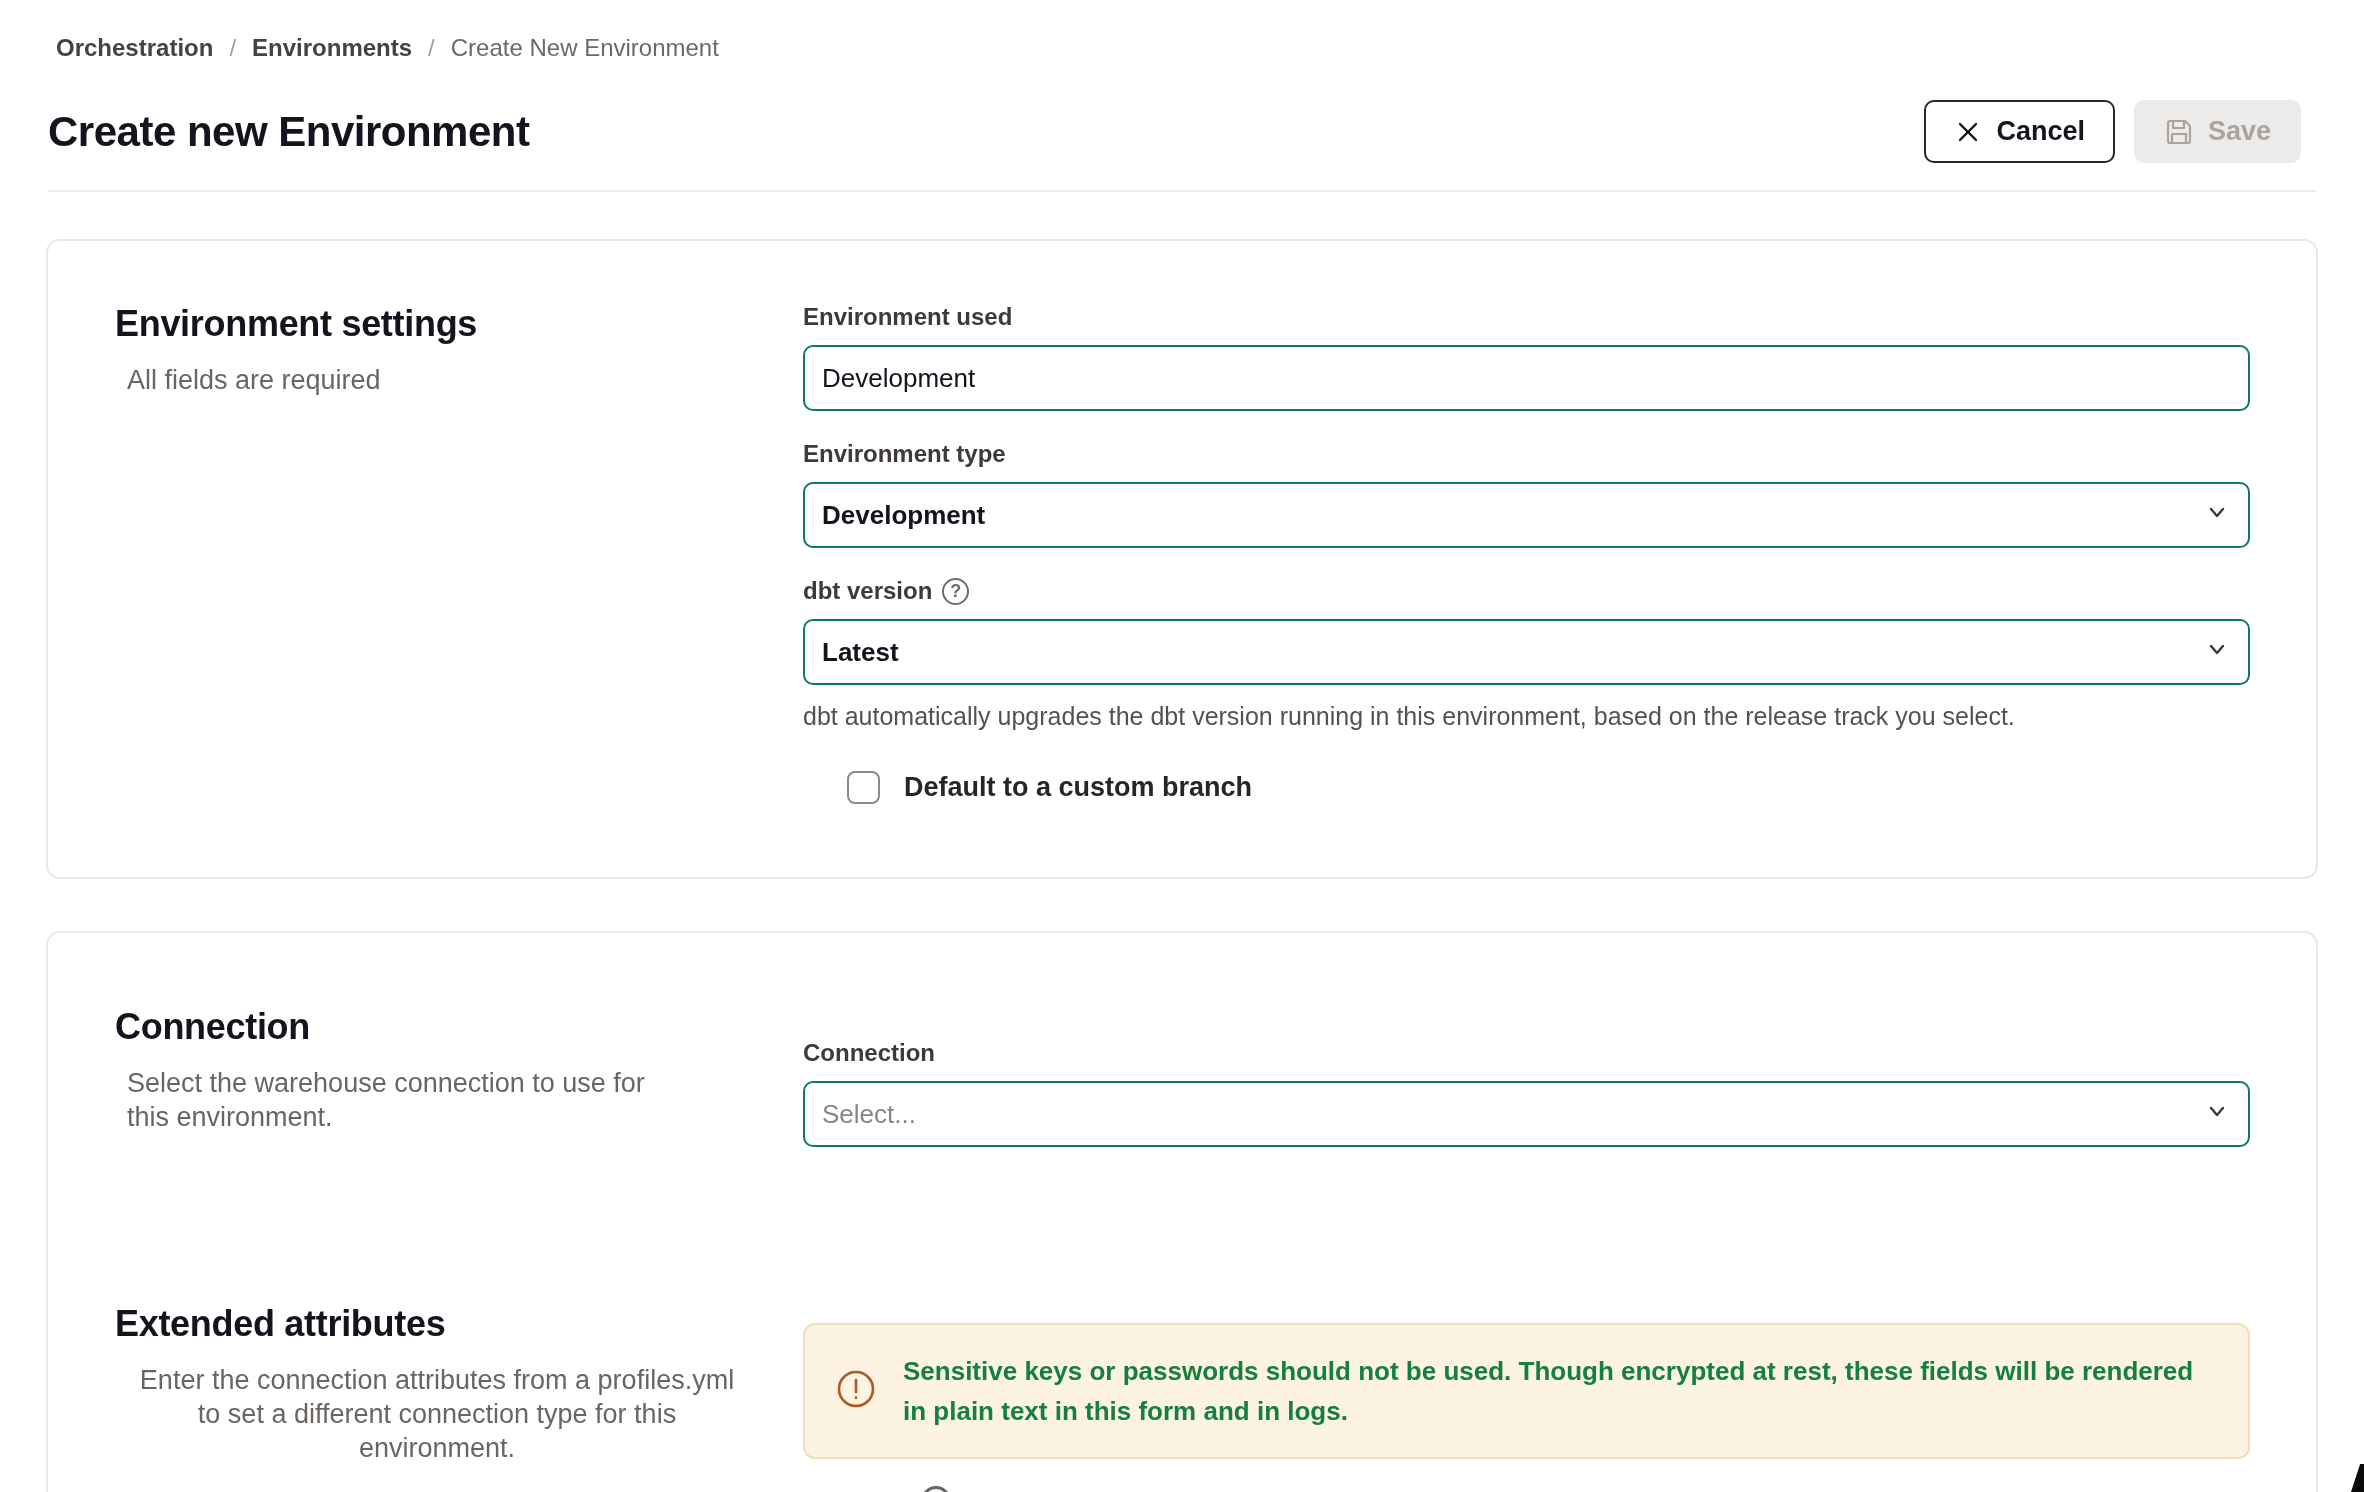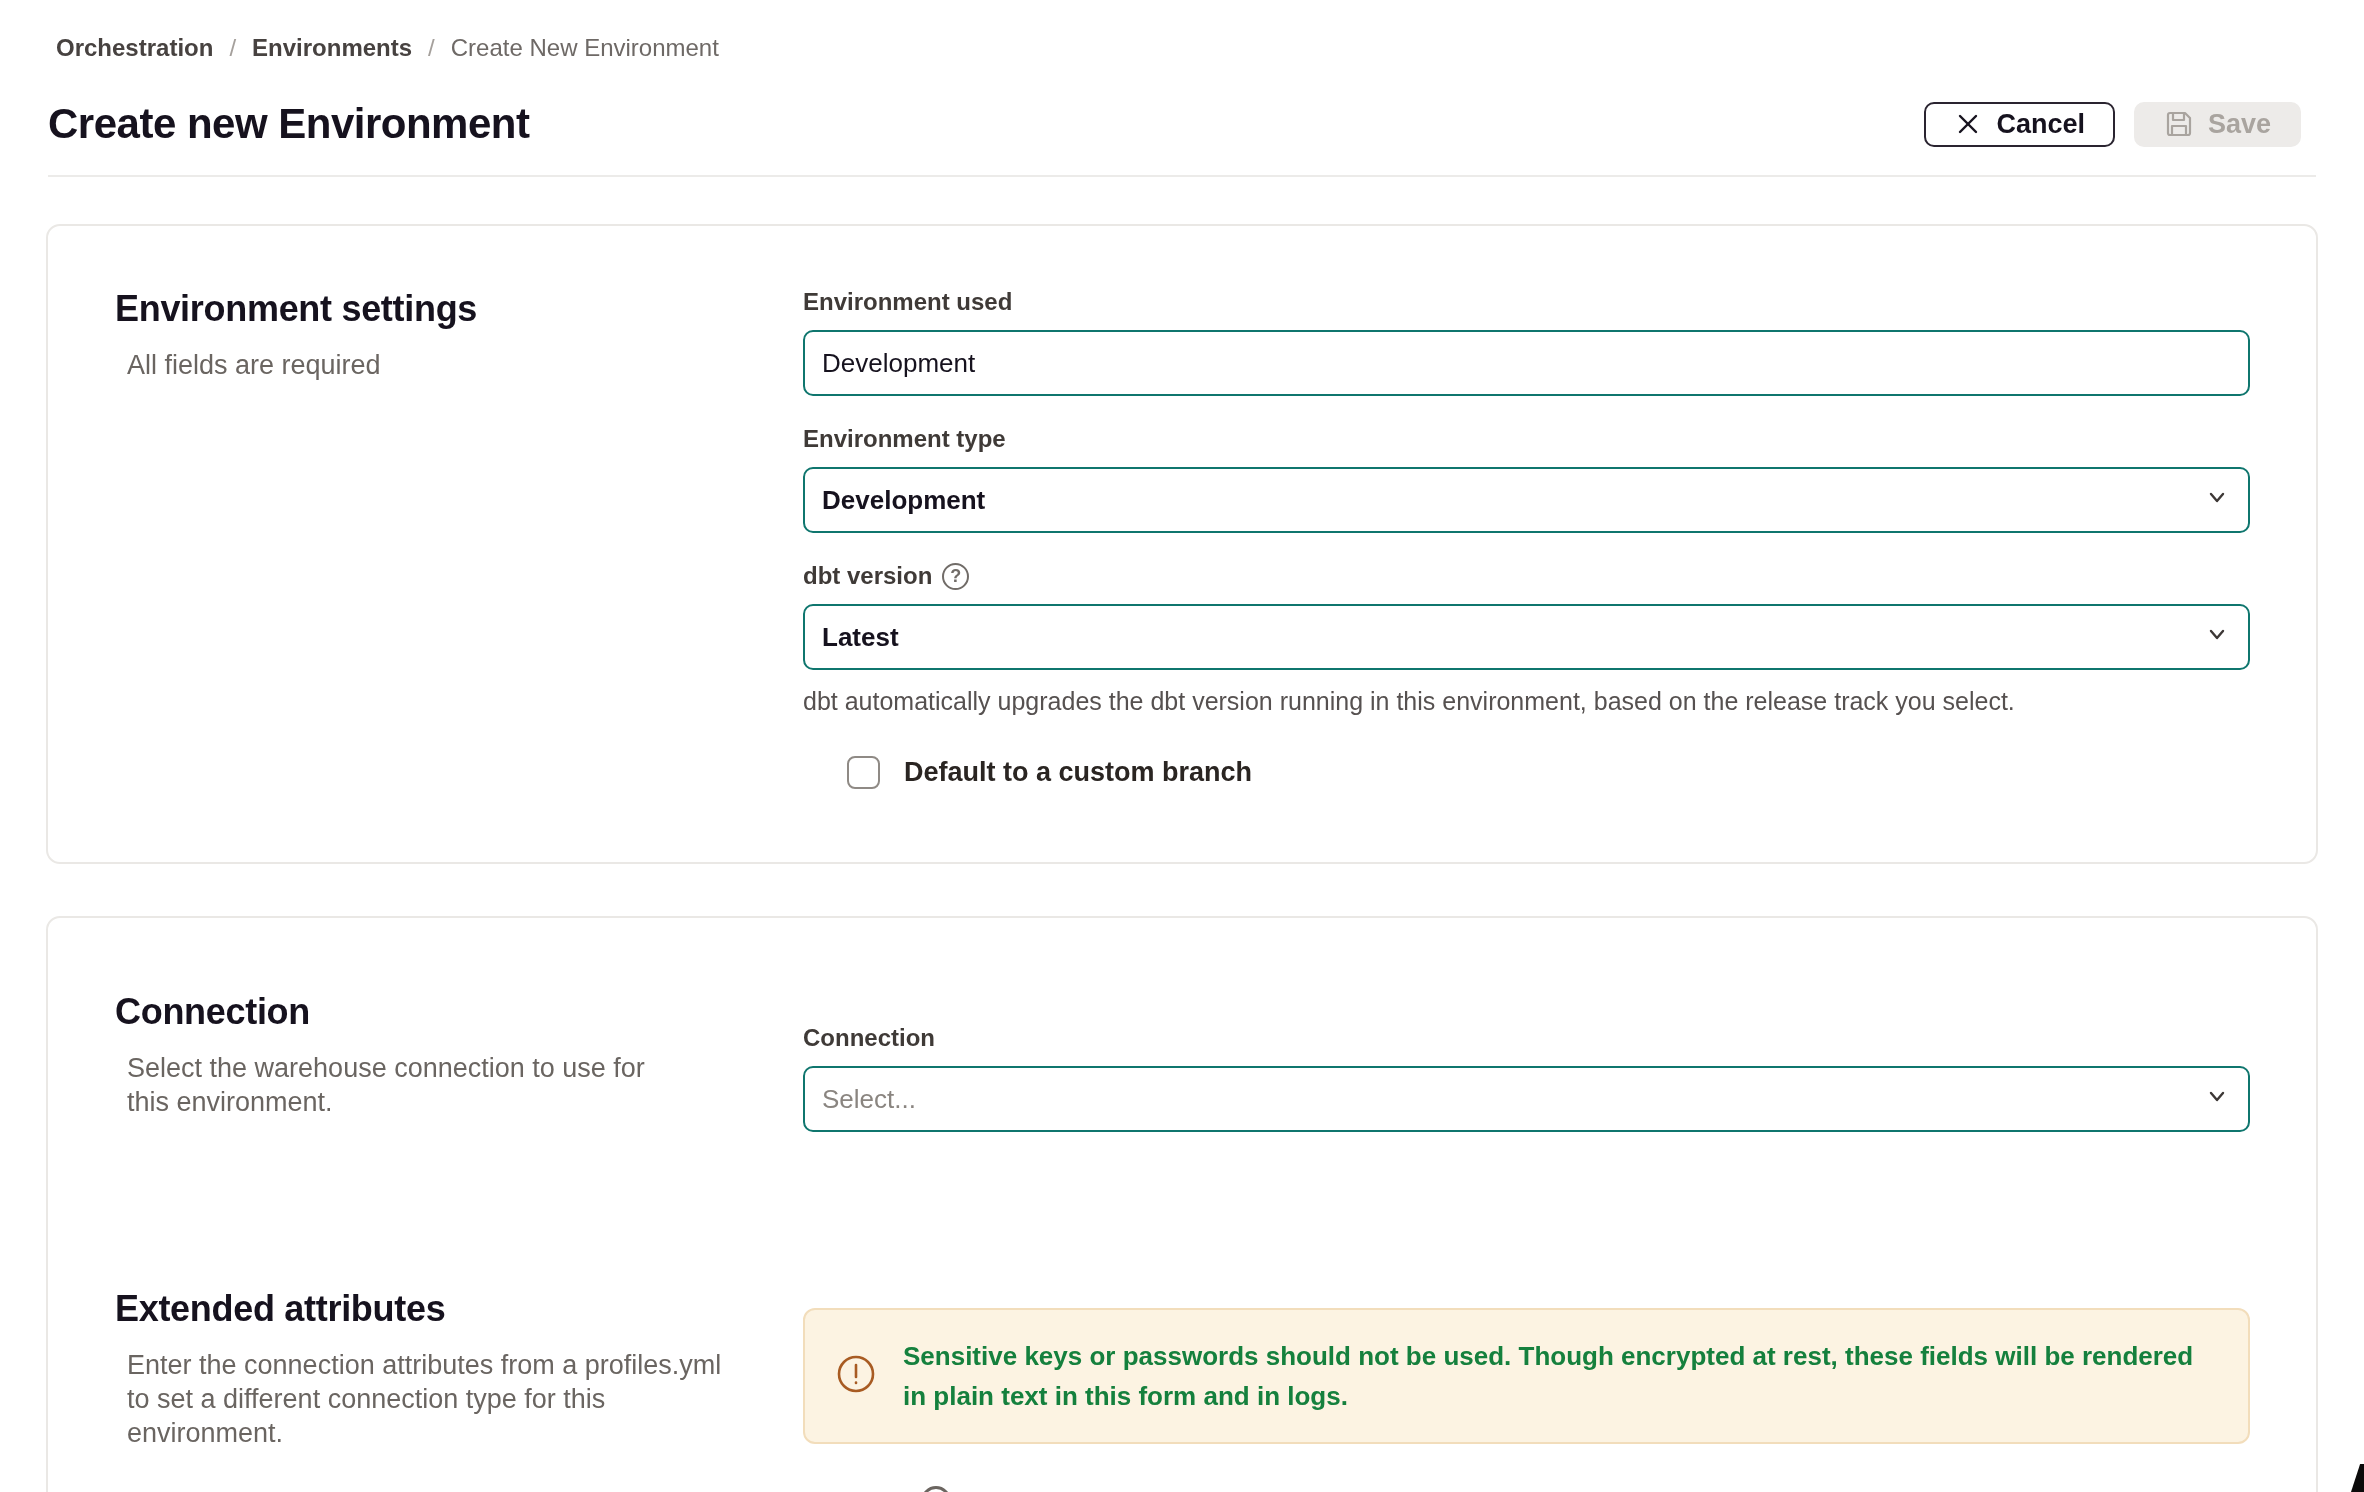--- a/index.html
+++ b/index.html
@@ -14,42 +14,42 @@
   .topbar { padding:34px 48px 0 48px; }
   .breadcrumb { display:flex; align-items:center; gap:16px; font-size:24px; padding-left:8px; }
   .crumb-link { color:#474240; font-weight:600; cursor:pointer; }
   .crumb-sep { color:#a5a09c; font-weight:400; }
   .crumb-current { color:#6e6966; font-weight:500; }
 
   .title-row { display:flex; align-items:center; justify-content:space-between; margin-top:38px; padding:0 15px 0 0; }
   .page-title { font-size:42px; font-weight:700; color:#16121e; letter-spacing:-0.5px; }
   .header-actions { display:flex; gap:19px; }
   .btn {
-    display:flex; align-items:center; gap:14px; height:45px; padding:0 28px;
+    display:flex; align-items:center; gap:14px; height:63px; padding:0 28px;
     border-radius:10px; font-size:27px; font-weight:600; cursor:pointer;
     border:2px solid transparent; background:#fff;
   }
   .btn-cancel { border-color:#2a2430; color:#16121e; }
   .btn-save { background:#edebe9; color:#a9a49f; border-color:#edebe9; cursor:default; }
   .btn svg { display:block; }
 
   .header-divider { height:2px; background:#ecebe9; margin-top:27px; }
 
   
   .card {
     margin:0 46px; border:2px solid #eae8e5; border-radius:14px; background:#fff;
   }
   .card-1 { margin-top:47px; height:640px; padding:62px 66px 0 67px; }
   .card-2 { margin-top:52px; height:620px; padding:62px 66px 0 67px; }
   .card-grid { display:grid; grid-template-columns:688px 1fr; }
 
   .section-heading { font-size:36px; font-weight:600; color:#16121e; letter-spacing:-0.3px; }
   .section-sub { font-size:27px; color:#6a6561; margin-top:18px; line-height:34px;margin-left:12px; }
   .w-connection { max-width:560px; }
-  .w-extended  { max-width:620px; }
+  .w-extended  { max-width:620px;text-align:center; }
 
   
   .field-label { display:flex; align-items:center; gap:10px; font-size:24px; font-weight:600; color:#3f3a37; margin-bottom:14px; }
   .text-input, .select {
     width:100%; height:66px; border:2px solid #0f766e; border-radius:10px;
     background:#fff; padding:0 17px; font-size:26px; color:#16121e;
     font-family:"Liberation Sans","DejaVu Sans",sans-serif; outline:none;
     display:flex; align-items:center;
   }
   input.text-input { display:block; }

